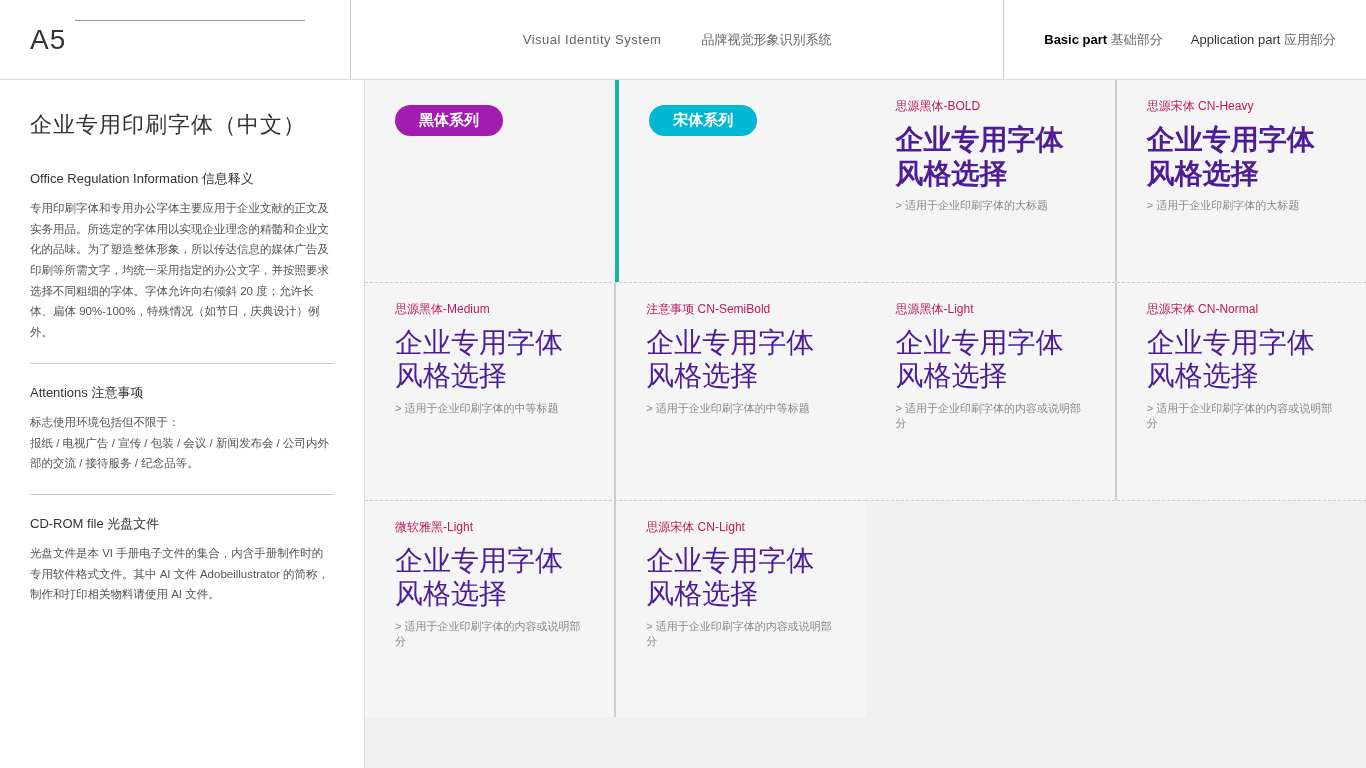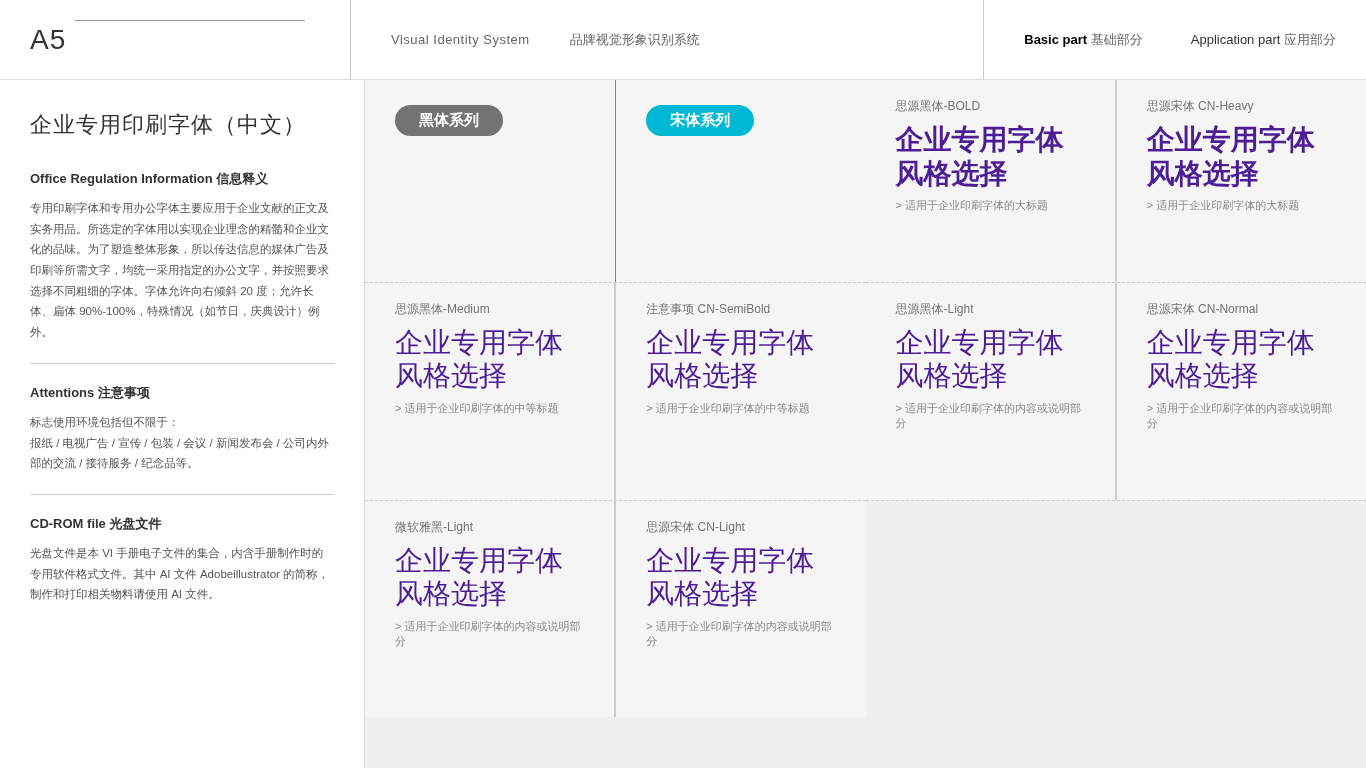--- a/index.html
+++ b/index.html
@@ -34,41 +34,41 @@
       position: absolute;
       left: 75px;
       top: 20px;
       width: 230px;
       height: 1px;
       background: #999;
     }
     .header-center {
       flex: 1;
       display: flex;
-      justify-content: flex-start;
+      justify-content: center;
       align-items: center;
       gap: 40px;
       border-left: 1px solid #ccc;
       border-right: 1px solid #ccc;
       height: 100%;
       padding: 0 40px;
     }
     .header-center-en {
       font-size: 13px;
       color: #666;
       letter-spacing: 0.5px;
     }
     .header-center-cn {
       font-size: 13px;
       color: #666;
     }
     .header-right {
       display: flex;
       align-items: flex-start;
-      gap: 48px;
+      gap: 28px;
       padding-left: 40px;
     }
     .nav-item {
       font-size: 13px;
       color: #333;
     }
     .nav-item.active {
       font-weight: bold;
       color: #000;
     }
@@ -96,21 +96,21 @@
       font-weight: 400;
       color: #333;
       margin-bottom: 30px;
       letter-spacing: 1px;
     }
     .sidebar-section {
       margin-bottom: 20px;
     }
     .sidebar-section-title {
       font-size: 13px;
-      font-weight: bold;
+      font-weight: normal;
       color: #333;
       margin-bottom: 10px;
     }
     .sidebar-section-body {
       font-size: 11.5px;
       color: #555;
       line-height: 1.8;
     }
     .sidebar-divider {
       border: none;
@@ -129,42 +129,42 @@
     }
 
     .tag {
       display: inline-block;
       padding: 6px 24px;
       border-radius: 20px;
       font-size: 15px;
       font-weight: bold;
       color: #fff;
     }
-    .tag-pink { background: #737373; }
+    .tag-pink { background: #a21caf; }
     .tag-cyan { background: #00b8d4; }
 
     
     .font-row {
       display: grid;
       grid-template-columns: 1fr 1fr;
       border-bottom: 1px dashed #ccc;
     }
 
     .font-cell {
       padding: 18px 30px 18px 30px;
       background: #f5f5f5;
       position: relative;
     }
     .font-cell:first-child {
       border-right: 1px solid #ccc;
       background: #f5f5f5;
     }
     .font-cell-name {
       font-size: 12px;
-      color: #737373;
+      color: #be185d;
       margin-bottom: 8px;
     }
     .font-cell-sample {
       font-size: 28px;
       font-weight: bold;
       color: #4c1d95;
       margin-bottom: 8px;
       line-height: 1.2;
     }
     .font-cell-sample.medium {
@@ -236,21 +236,21 @@
       <div class="sidebar-section-body">光盘文件是本 VI 手册电子文件的集合，内含手册制作时的专用软件格式文件。其中 AI 文件 Adobeillustrator 的简称，制作和打印相关物料请使用 AI 文件。</div>
     </div>
   </div>
 
   <div class="content">
 
     <div class="font-row" style="border-bottom: 1px dashed #ccc;">
       <div class="header-cell">
         <span class="tag tag-pink">黑体系列</span>
       </div>
-      <div class="header-cell" style="border-left: 1px solid #14b8a6;">
+      <div class="header-cell" style="border-left: 4px solid #14b8a6;">
         <span class="tag tag-cyan">宋体系列</span>
       </div>
     </div>
 
     <div class="font-row">
       <div class="font-cell">
         <div class="font-cell-name">思源黑体-BOLD</div>
         <div class="font-cell-sample" style="font-weight: 700;">企业专用字体风格选择</div>
         <div class="font-cell-desc">适用于企业印刷字体的大标题</div>
       </div>

